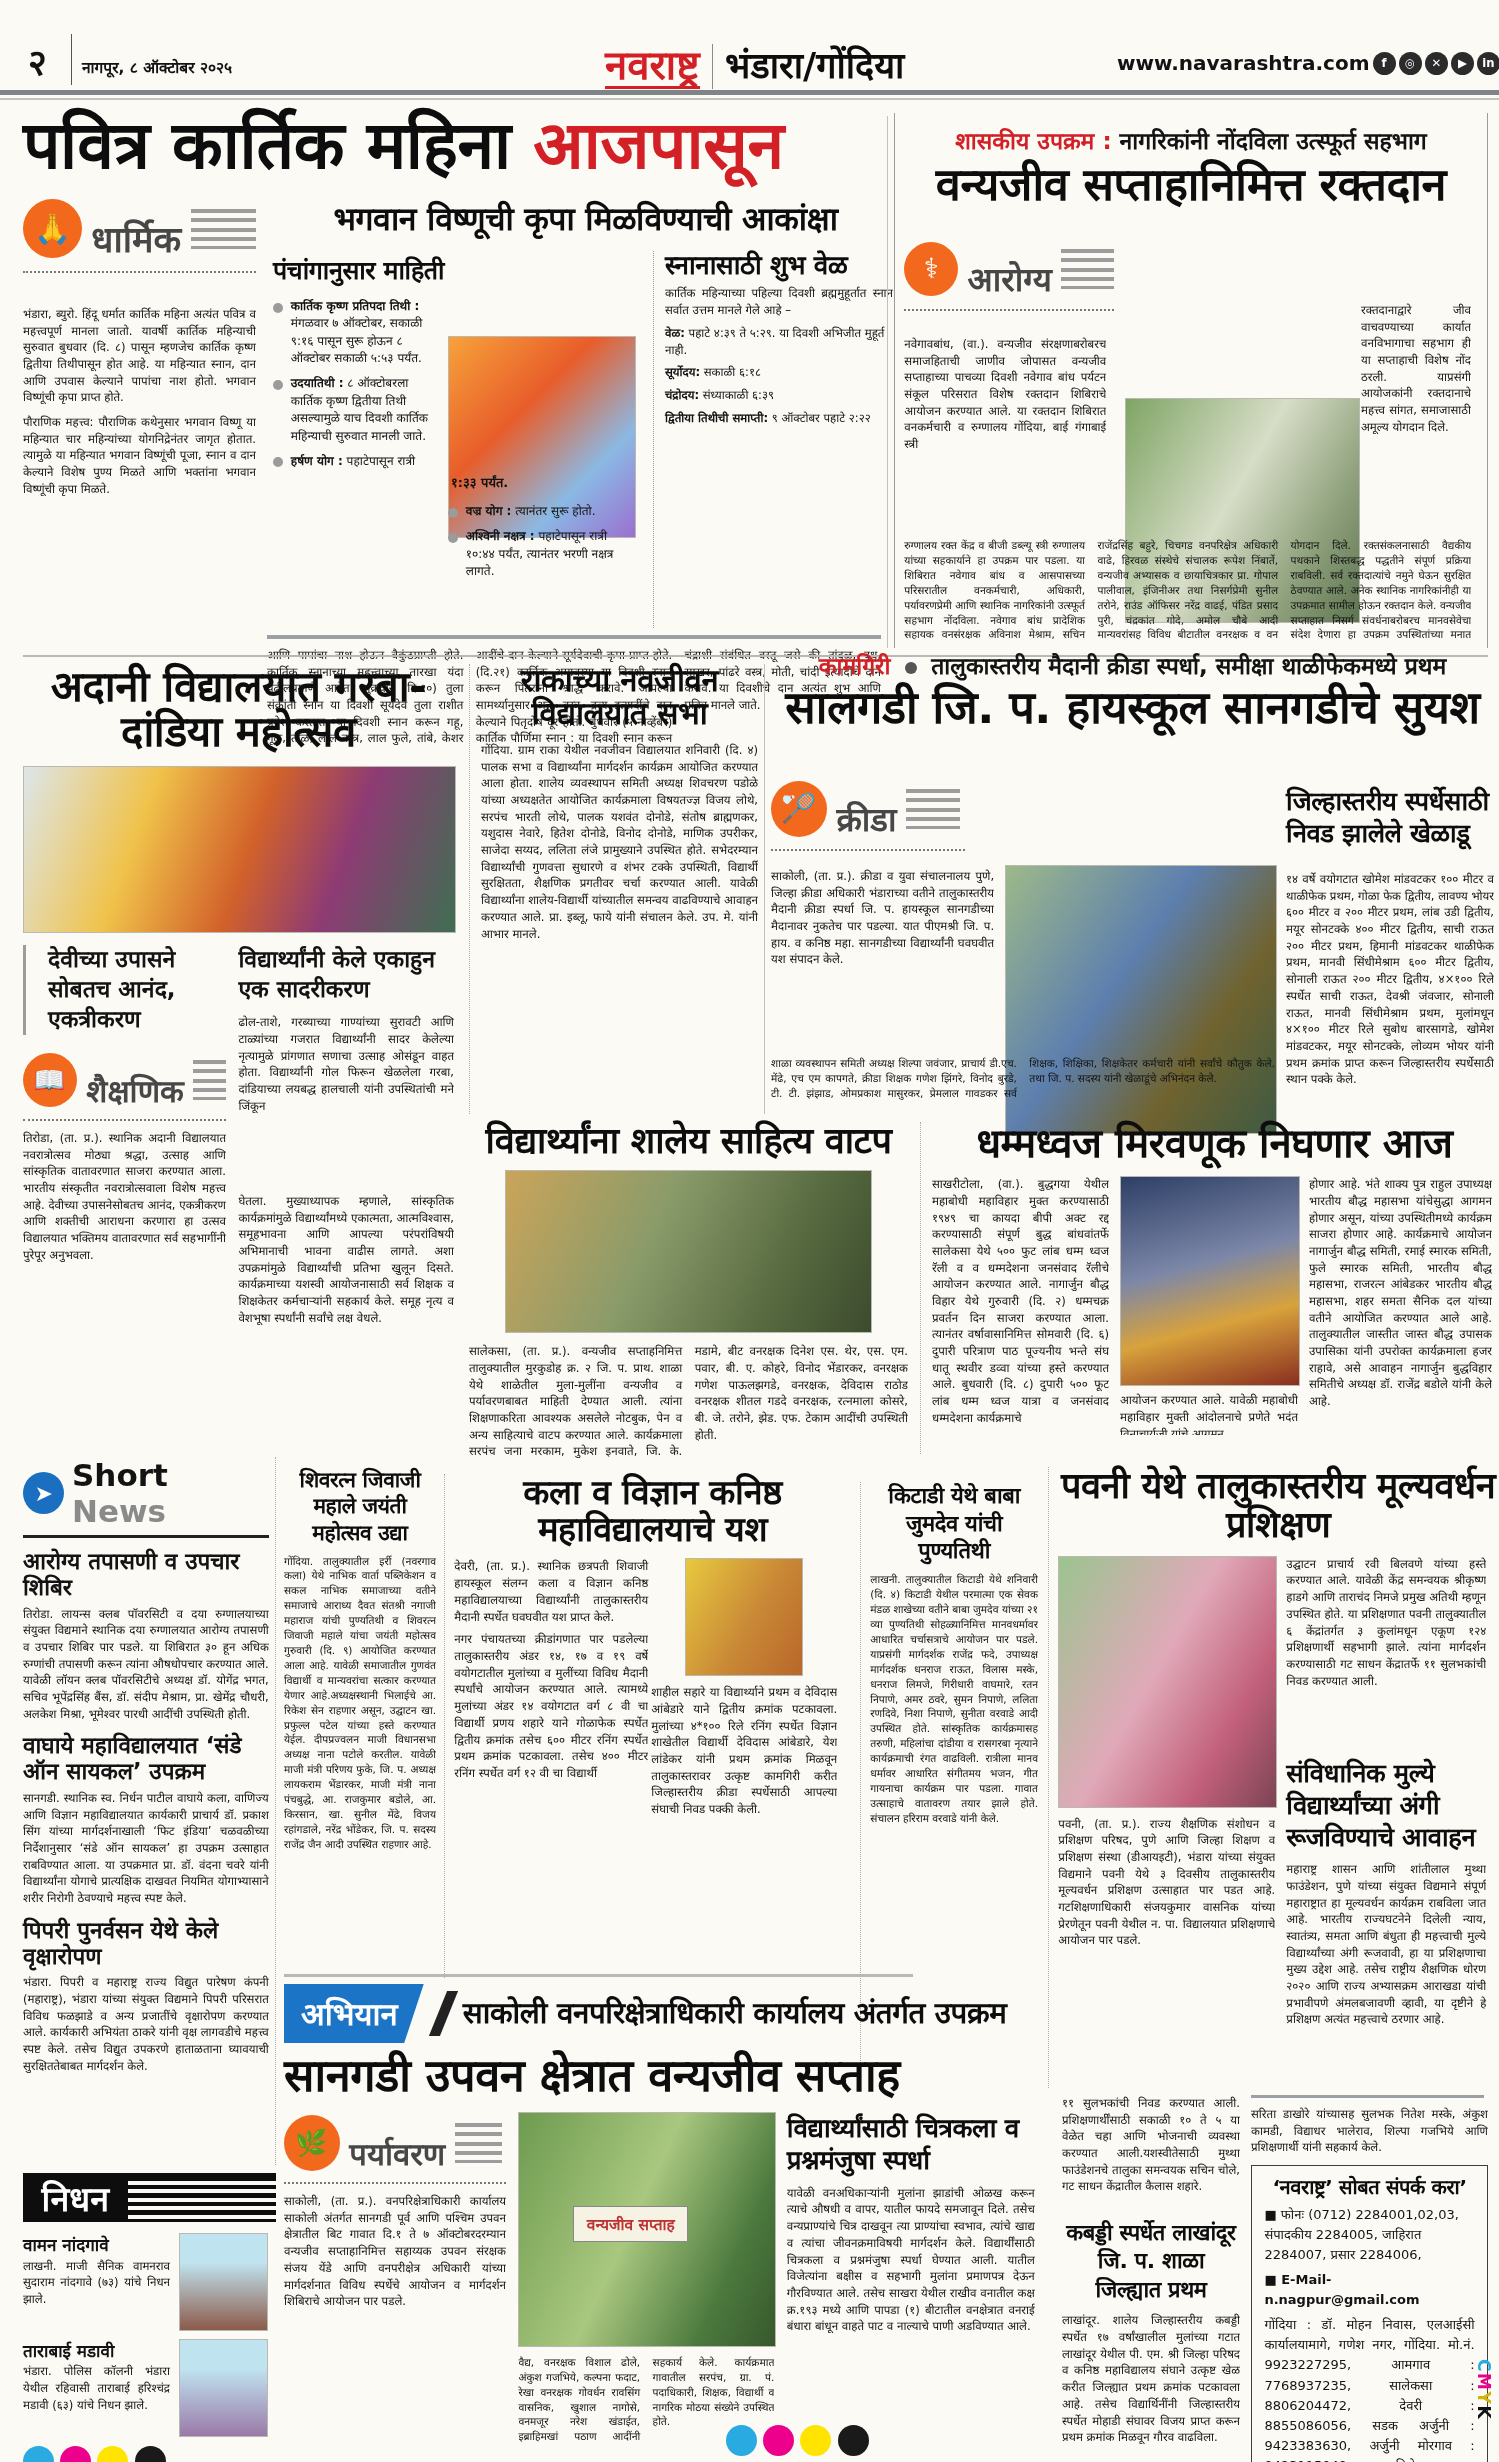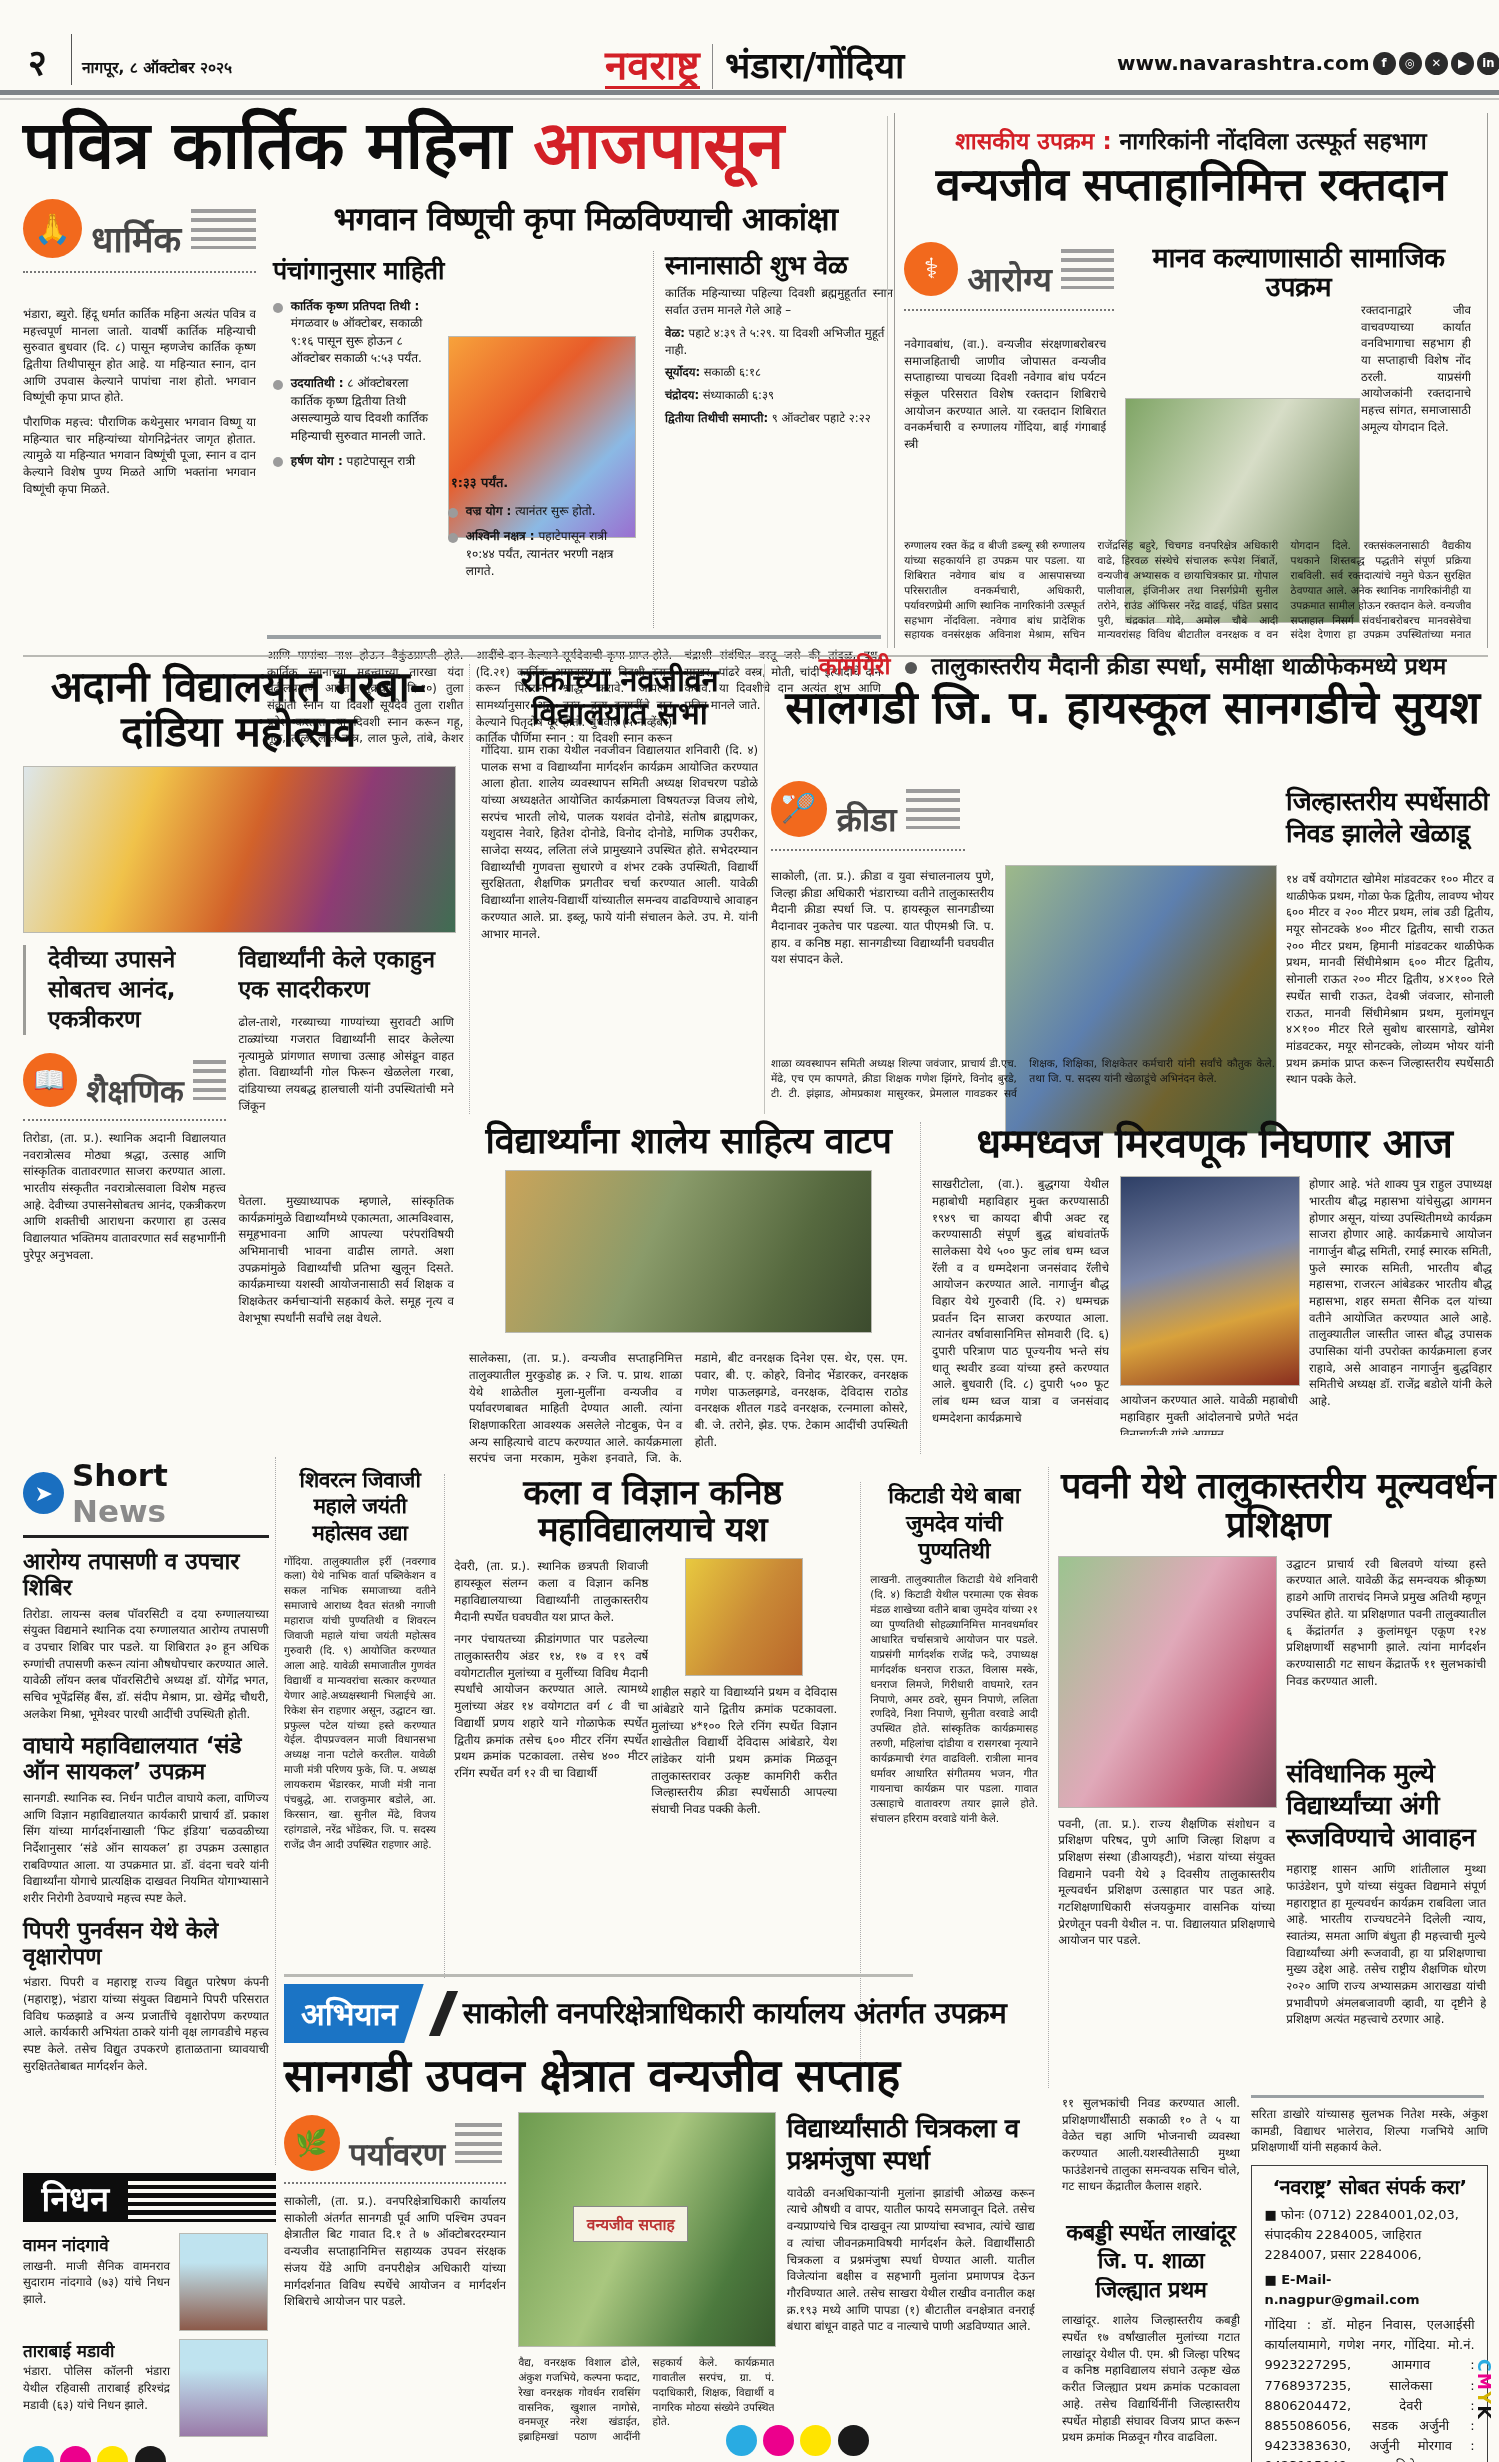--- a/index.html
+++ b/index.html
@@ -124,21 +124,20 @@
     <div class="kick" style="font-size:23px;text-align:center;margin-top:11px;">
       <span class="red">शासकीय उपक्रम :</span>
       <span>नागरिकांनी नोंदविला उत्स्फूर्त सहभाग</span>
     </div>
     <div class="hd" style="font-size:45px;text-align:center;margin-top:4.7px;">वन्यजीव सप्ताहानिमित्त रक्तदान</div>
     <div class="badge dotrule abs" style="left:9.3px;top:123px;width:210px;padding-bottom:7.8px;">
       <span class="circ" style="width:54px;height:54px;font-size:28px;">⚕</span>
       <span class="lbl" style="font-size:33px;">आरोग्य</span>
       <span class="lines" style="width:62px;"></span>
     </div>
-    <div class="hd abs" style="left:233px;top:130px;width:341px;font-size:27px;text-align:center;">मानव कल्याणासाठी सामाजिक उपक्रम</div>
     <div class="abs body-sm jt clip" style="left:9.3px;top:223px;width:202px;height:189px;">
       <span>नवेगावबांध, (वा.). वन्यजीव संरक्षणाबरोबरच समाजहिताची जाणीव जोपासत वन्यजीव सप्ताहाच्या पाचव्या दिवशी नवेगाव बांध पर्यटन संकूल परिसरात विशेष रक्तदान शिबिराचे आयोजन करण्यात आले. या रक्तदान शिबिरात वनकर्मचारी व रुग्णालय गोंदिया, बाई गंगाबाई स्त्री</span>
     </div>
     <div class="abs ph" style="left:222px;top:189px;width:233px;height:223px;background:linear-gradient(120deg,#7fa565,#d7ddc7 45%,#90a27d 75%,#5d7450);"></div>
     <div class="abs body-sm jt clip" style="left:466px;top:189px;width:110px;height:225px;">
       <span>रक्तदानाद्वारे जीव वाचवण्याच्या कार्यात वनविभागाचा सहभाग ही या सप्ताहाची विशेष नोंद ठरली. याप्रसंगी आयोजकांनी रक्तदानाचे महत्त्व सांगत, समाजासाठी अमूल्य योगदान दिले.</span>
     </div>
     <div class="abs clip" style="left:9.3px;top:425px;width:567px;height:102px;">
       <div class="cols3 body-xs jt">
         <span>रुग्णालय रक्त केंद्र व बीजी डब्ल्यू स्त्री रुग्णालय यांच्या सहकार्याने हा उपक्रम पार पडला. या शिबिरात नवेगाव बांध व आसपासच्या परिसरातील वनकर्मचारी, अधिकारी, पर्यावरणप्रेमी आणि स्थानिक नागरिकांनी उत्स्फूर्त सहभाग नोंदविला. नवेगाव बांध प्रादेशिक सहायक वनसंरक्षक अविनाश मेश्राम, सचिन गोंगरवार, अर्जुनी मोरगाव वनपरिक्षेत्र</span>
@@ -198,21 +197,21 @@
       <div class="cols2 body-xs jt">
         <span>शाळा व्यवस्थापन समिती अध्यक्ष शिल्पा जवंजार, प्राचार्य डी.एच. मेंढे, एच एम कापगते, क्रीडा शिक्षक गणेश झिंगरे, विनोद बुरडे, टी. टी. झंझाड, ओमप्रकाश</span>
         <span>मासुरकर, प्रेमलाल गावडकर सर्व शिक्षक, शिक्षिका, शिक्षकेतर कर्मचारी यांनी सर्वांचे कौतुक केले. तथा जि. प. सदस्य यांनी खेळाडूंचे अभिनंदन केले.</span>
       </div>
     </div>
   </div>
 
   <div class="abs" style="left:469px;top:1122px;width:439px;height:332px;">
     <div class="hd" style="font-size:36px;text-align:center;">विद्यार्थ्यांना शालेय साहित्य वाटप</div>
     <div class="ph" style="margin:9.3px auto 0;width:365px;height:161px;background:linear-gradient(115deg,#caa45a,#8a9b6a 40%,#56693f 75%,#3c4b2e);"></div>
-    <div class="clip" style="margin-top:17px;height:140px;">
+    <div class="clip" style="margin-top:10px;height:140px;">
       <div class="cols2 body-sm jt">
         <span>सालेकसा, (ता. प्र.). वन्यजीव सप्ताहनिमित्त तालुक्यातील मुरकुडोह क्र. २ जि. प. प्राथ. शाळा येथे शाळेतील मुला-मुलींना वन्यजीव व पर्यावरणबाबत माहिती देण्यात आली. त्यांना शिक्षणाकरिता आवश्यक असलेले नोटबुक, पेन व अन्य साहित्याचे वाटप करण्यात आले.</span>
         <span>कार्यक्रमाला सरपंच जना मरकाम, मुकेश इनवाते, जि. के. मडामे, बीट वनरक्षक दिनेश एस. थेर, एस. एम. पवार, बी. ए. कोहरे, विनोद भेंडारकर, वनरक्षक गणेश पाऊलझगडे, वनरक्षक, देविदास राठोड वनरक्षक शीतल गडदे वनरक्षक, रत्नमाला कोसरे, बी. जे. तरोने, झेड. एफ. टेकाम आदींची उपस्थिती होती.</span>
       </div>
     </div>
   </div>
 
   <div class="abs" style="left:920px;top:1122px;width:577px;height:332px;border-left:1.6px dotted #aaa;padding-left:11px;box-sizing:border-box;">
     <div class="hd" style="font-size:40px;text-align:center;">धम्मध्वज मिरवणूक निघणार आज</div>
     <div style="display:flex;gap:11px;margin-top:11px;">

